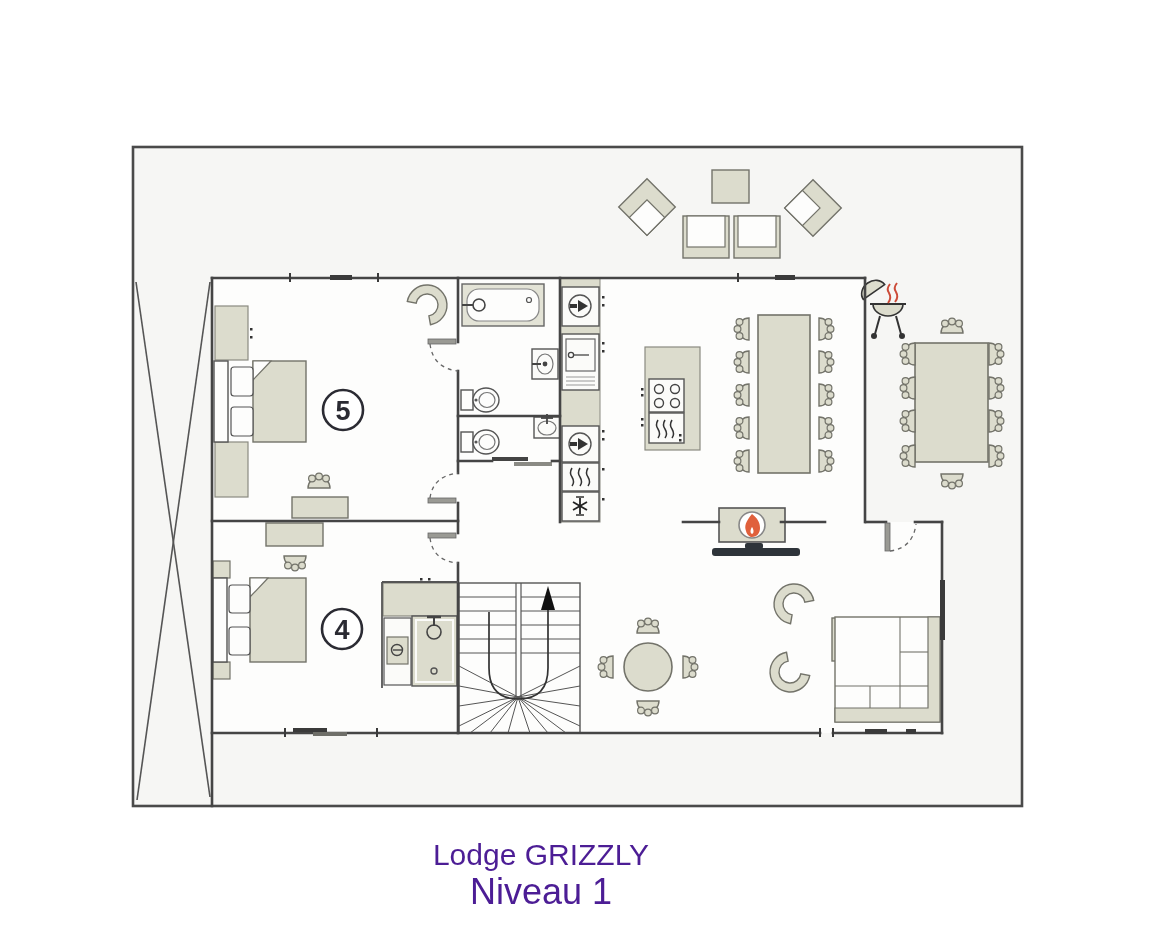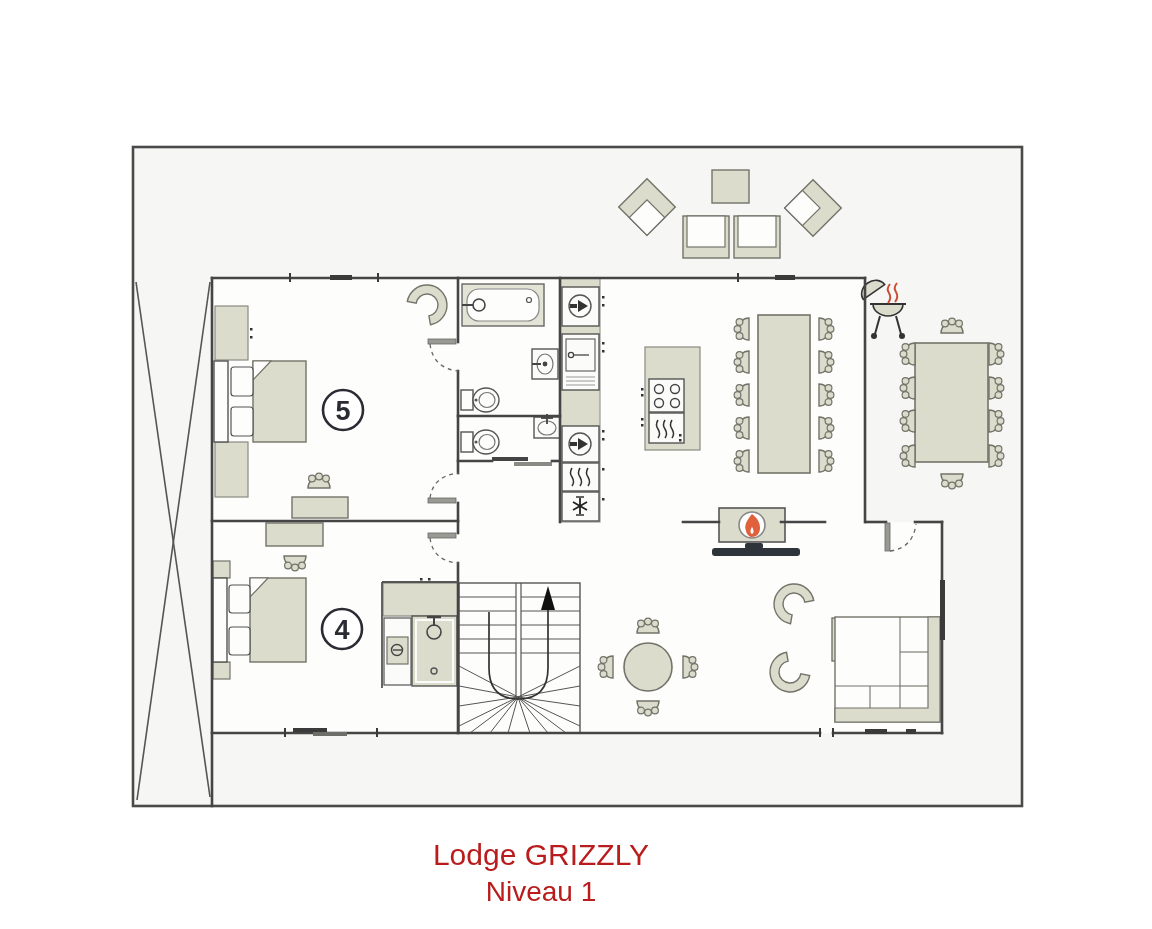--- a/index.html
+++ b/index.html
@@ -1,21 +1,21 @@
 <!DOCTYPE html>
 <html><head>
 <meta charset="utf-8">
 <style>
   html,body{margin:0;padding:0;background:#ffffff;}
   #canvas{position:relative;width:1152px;height:929px;background:#ffffff;overflow:hidden;
           font-family:"Liberation Sans", sans-serif;}
   #plan-svg{position:absolute;left:0;top:0;}
-  #title-block{position:absolute;left:141px;top:836px;width:800px;text-align:center;color:#b91c1c;}
+  #title-block{position:absolute;left:141px;top:836px;width:800px;text-align:center;color:#4c1d95;}
   #title-block .t1{font-size:30px;line-height:38px;}
-  #title-block .t2{font-size:28px;line-height:36px;}
+  #title-block .t2{font-size:36px;line-height:36px;}
   .room-label-text{font-size:27px;font-weight:bold;fill:#2b2b33;}
 </style>
 </head>
 <body>
 
 <div id="canvas">
 <svg id="plan-svg" width="1152" height="929" viewBox="0 0 1152 929">
   <defs>
     <g id="sym-chair">
       <path d="M -11 -1 A 11 11 0 0 0 11 -1 Z" fill="#dcdccd" stroke="#73736a" stroke-width="1.4"></path>

